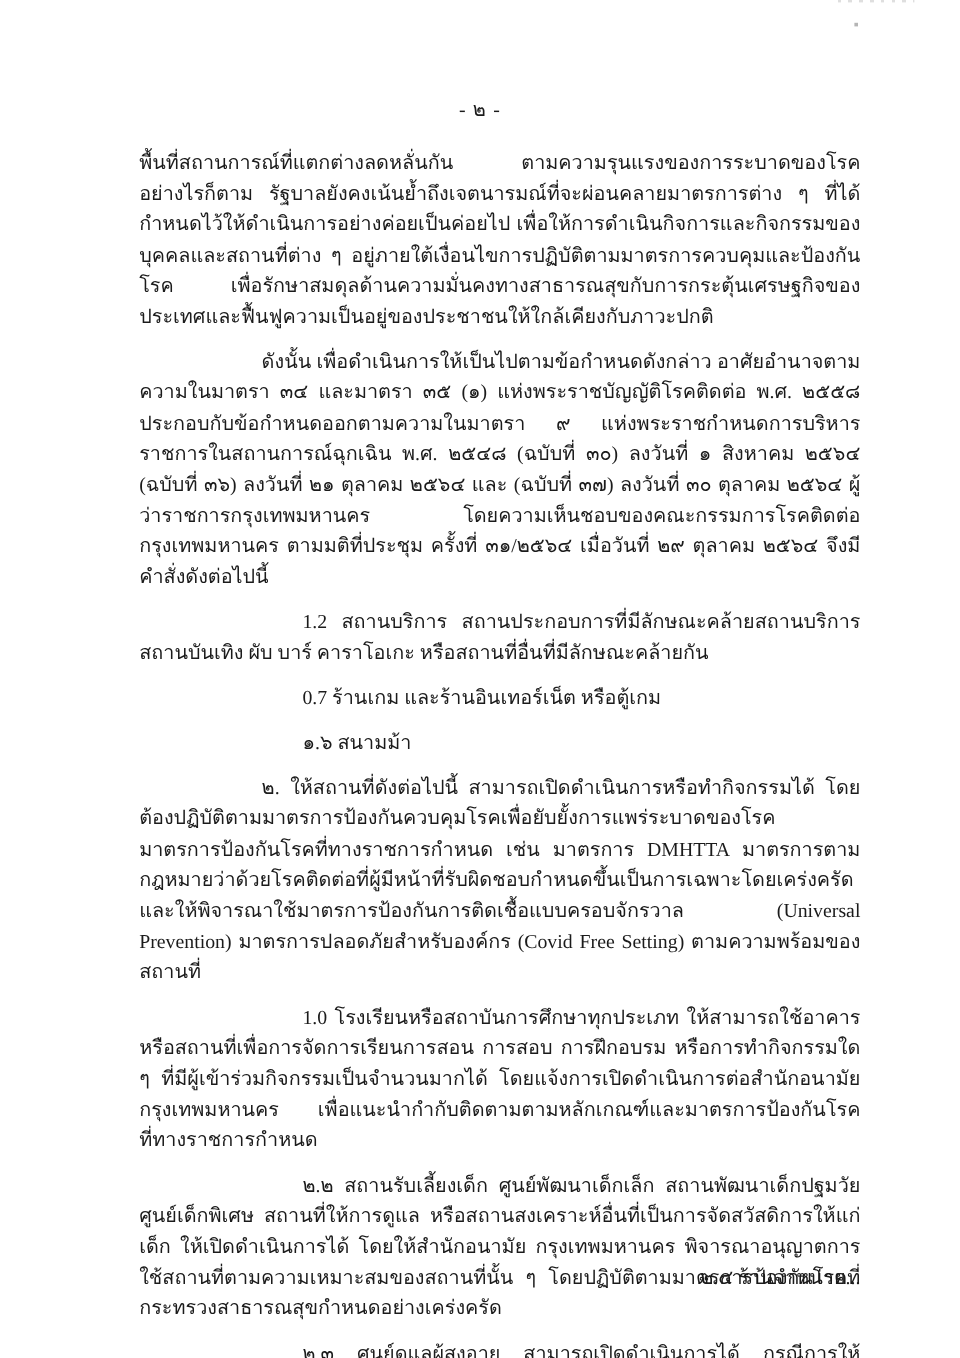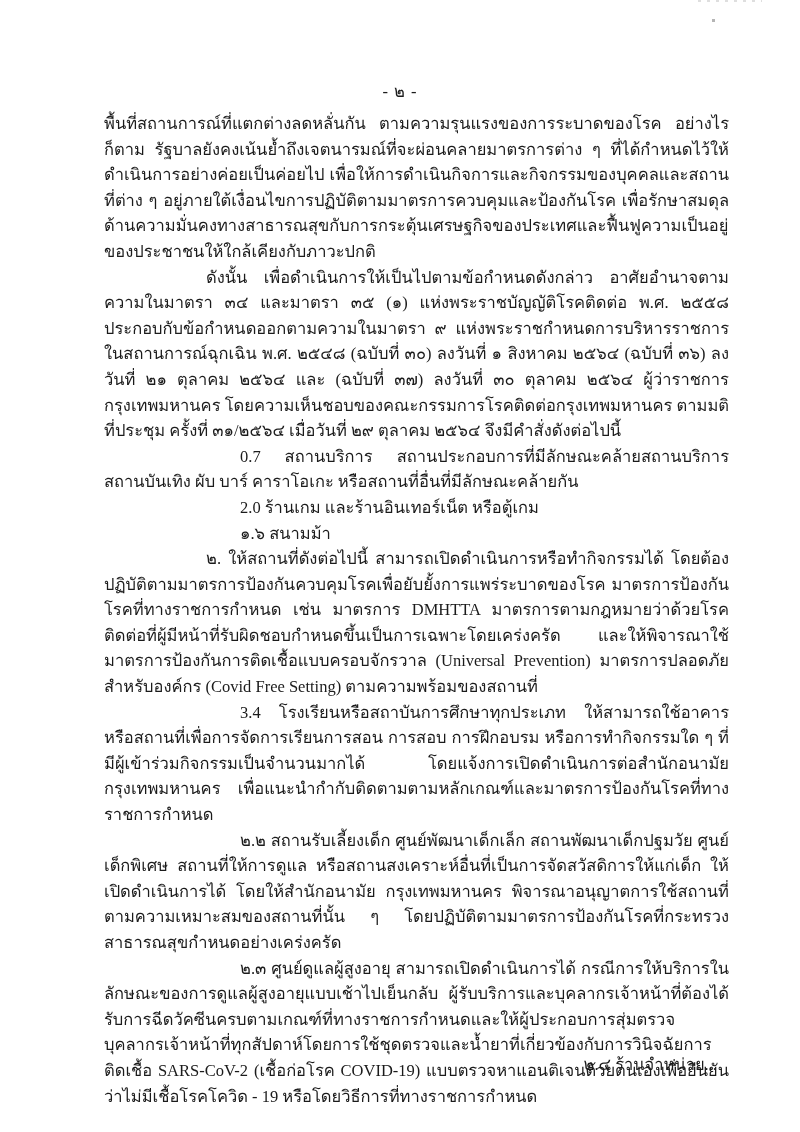--- a/index.html
+++ b/index.html
@@ -46,21 +46,21 @@
   .content {
     position: absolute;
     top: 111px;
     left: 104px;
     width: 625px;
     font-size: 16.5px;
     line-height: 25.6px;
     text-align: justify;
   }
   .content p {
-    margin: 0;
+    margin: 12px;
     padding: 0;
   }
   .p-flush  { text-indent: 0; }
   .p-indent { text-indent: 102px; }
   .p-sub    { text-indent: 136px; }
   .catchword {
     position: absolute;
     top: 1051px;
     right: 83px;
     font-size: 16.5px;
@@ -73,24 +73,24 @@
 <div class="page">
 
   <div class="scan-artifact-top"></div>
   <div class="scan-artifact-dot"></div>
 
   <div class="page-number">- ๒ -</div>
 
   <div class="content">
     <p class="p-flush">พื้นที่สถานการณ์ที่แตกต่างลดหลั่นกัน ตามความรุนแรงของการระบาดของโรค อย่างไรก็ตาม รัฐบาลยังคงเน้นย้ำถึงเจตนารมณ์ที่จะผ่อนคลายมาตรการต่าง ๆ ที่ได้กำหนดไว้ให้ดำเนินการอย่างค่อยเป็นค่อยไป เพื่อให้การดำเนินกิจการและกิจกรรมของบุคคลและสถานที่ต่าง ๆ อยู่ภายใต้เงื่อนไขการปฏิบัติตามมาตรการควบคุมและป้องกันโรค เพื่อรักษาสมดุลด้านความมั่นคงทางสาธารณสุขกับการกระตุ้นเศรษฐกิจของประเทศและฟื้นฟูความเป็นอยู่ของประชาชนให้ใกล้เคียงกับภาวะปกติ</p>
     <p class="p-indent">ดังนั้น เพื่อดำเนินการให้เป็นไปตามข้อกำหนดดังกล่าว อาศัยอำนาจตามความในมาตรา ๓๔ และมาตรา ๓๕ (๑) แห่งพระราชบัญญัติโรคติดต่อ พ.ศ. ๒๕๕๘  ประกอบกับข้อกำหนดออกตามความในมาตรา ๙ แห่งพระราชกำหนดการบริหารราชการในสถานการณ์ฉุกเฉิน พ.ศ. ๒๕๔๘ (ฉบับที่ ๓๐) ลงวันที่ ๑ สิงหาคม ๒๕๖๔ (ฉบับที่ ๓๖) ลงวันที่ ๒๑ ตุลาคม ๒๕๖๔ และ (ฉบับที่ ๓๗) ลงวันที่ ๓๐ ตุลาคม ๒๕๖๔ ผู้ว่าราชการกรุงเทพมหานคร โดยความเห็นชอบของคณะกรรมการโรคติดต่อกรุงเทพมหานคร ตามมติที่ประชุม ครั้งที่ ๓๑/๒๕๖๔ เมื่อวันที่ ๒๙ ตุลาคม ๒๕๖๔ จึงมีคำสั่งดังต่อไปนี้</p>
-    <p class="p-sub">0.7 สถานบริการ สถานประกอบการที่มีลักษณะคล้ายสถานบริการ สถานบันเทิง ผับ บาร์ คาราโอเกะ หรือสถานที่อื่นที่มีลักษณะคล้ายกัน</p>
-    <p class="p-sub">2.0 ร้านเกม และร้านอินเทอร์เน็ต หรือตู้เกม</p>
+    <p class="p-sub">1.2 สถานบริการ สถานประกอบการที่มีลักษณะคล้ายสถานบริการ สถานบันเทิง ผับ บาร์ คาราโอเกะ หรือสถานที่อื่นที่มีลักษณะคล้ายกัน</p>
+    <p class="p-sub">0.7 ร้านเกม และร้านอินเทอร์เน็ต หรือตู้เกม</p>
     <p class="p-sub">๑.๖ สนามม้า</p>
     <p class="p-indent">๒. ให้สถานที่ดังต่อไปนี้ สามารถเปิดดำเนินการหรือทำกิจกรรมได้ โดยต้องปฏิบัติตามมาตรการป้องกันควบคุมโรคเพื่อยับยั้งการแพร่ระบาดของโรค มาตรการป้องกันโรคที่ทางราชการกำหนด เช่น มาตรการ DMHTTA มาตรการตามกฎหมายว่าด้วยโรคติดต่อที่ผู้มีหน้าที่รับผิดชอบกำหนดขึ้นเป็นการเฉพาะโดยเคร่งครัด  และให้พิจารณาใช้มาตรการป้องกันการติดเชื้อแบบครอบจักรวาล (Universal Prevention) มาตรการปลอดภัยสำหรับองค์กร (Covid Free Setting) ตามความพร้อมของสถานที่</p>
-    <p class="p-sub">3.4 โรงเรียนหรือสถาบันการศึกษาทุกประเภท ให้สามารถใช้อาคารหรือสถานที่เพื่อการจัดการเรียนการสอน การสอบ การฝึกอบรม หรือการทำกิจกรรมใด ๆ ที่มีผู้เข้าร่วมกิจกรรมเป็นจำนวนมากได้ โดยแจ้งการเปิดดำเนินการต่อสำนักอนามัย กรุงเทพมหานคร เพื่อแนะนำกำกับติดตามตามหลักเกณฑ์และมาตรการป้องกันโรคที่ทางราชการกำหนด</p>
+    <p class="p-sub">1.0 โรงเรียนหรือสถาบันการศึกษาทุกประเภท ให้สามารถใช้อาคารหรือสถานที่เพื่อการจัดการเรียนการสอน การสอบ การฝึกอบรม หรือการทำกิจกรรมใด ๆ ที่มีผู้เข้าร่วมกิจกรรมเป็นจำนวนมากได้ โดยแจ้งการเปิดดำเนินการต่อสำนักอนามัย กรุงเทพมหานคร เพื่อแนะนำกำกับติดตามตามหลักเกณฑ์และมาตรการป้องกันโรคที่ทางราชการกำหนด</p>
     <p class="p-sub">๒.๒ สถานรับเลี้ยงเด็ก ศูนย์พัฒนาเด็กเล็ก สถานพัฒนาเด็กปฐมวัย ศูนย์เด็กพิเศษ สถานที่ให้การดูแล หรือสถานสงเคราะห์อื่นที่เป็นการจัดสวัสดิการให้แก่เด็ก ให้เปิดดำเนินการได้ โดยให้สำนักอนามัย กรุงเทพมหานคร พิจารณาอนุญาตการใช้สถานที่ตามความเหมาะสมของสถานที่นั้น ๆ โดยปฏิบัติตามมาตรการป้องกันโรคที่กระทรวงสาธารณสุขกำหนดอย่างเคร่งครัด</p>
     <p class="p-sub">๒.๓ ศูนย์ดูแลผู้สูงอายุ สามารถเปิดดำเนินการได้ กรณีการให้บริการในลักษณะของการดูแลผู้สูงอายุแบบเช้าไปเย็นกลับ ผู้รับบริการและบุคลากรเจ้าหน้าที่ต้องได้รับการฉีดวัคซีนครบตามเกณฑ์ที่ทางราชการกำหนดและให้ผู้ประกอบการสุ่มตรวจบุคลากรเจ้าหน้าที่ทุกสัปดาห์โดยการใช้ชุดตรวจและน้ำยาที่เกี่ยวข้องกับการวินิจฉัยการติดเชื้อ SARS-CoV-2 (เชื้อก่อโรค COVID-19) แบบตรวจหาแอนติเจนด้วยตนเองเพื่อยืนยันว่าไม่มีเชื้อโรคโควิด - 19 หรือโดยวิธีการที่ทางราชการกำหนด</p>
   </div>
 
   <div class="catchword">๒.๔ ร้านจำหน่าย...</div>
 
 </div>
 
 </body></html>

